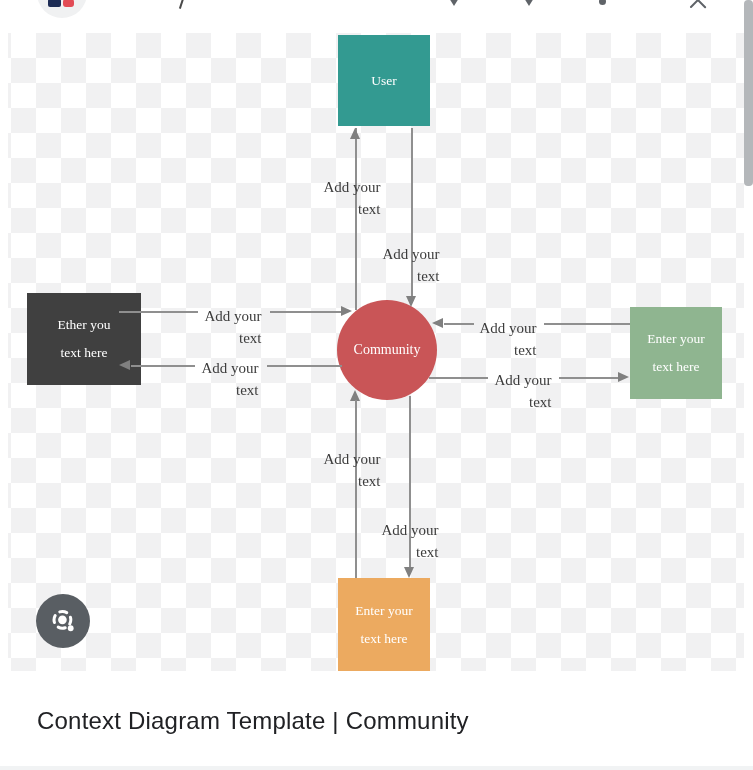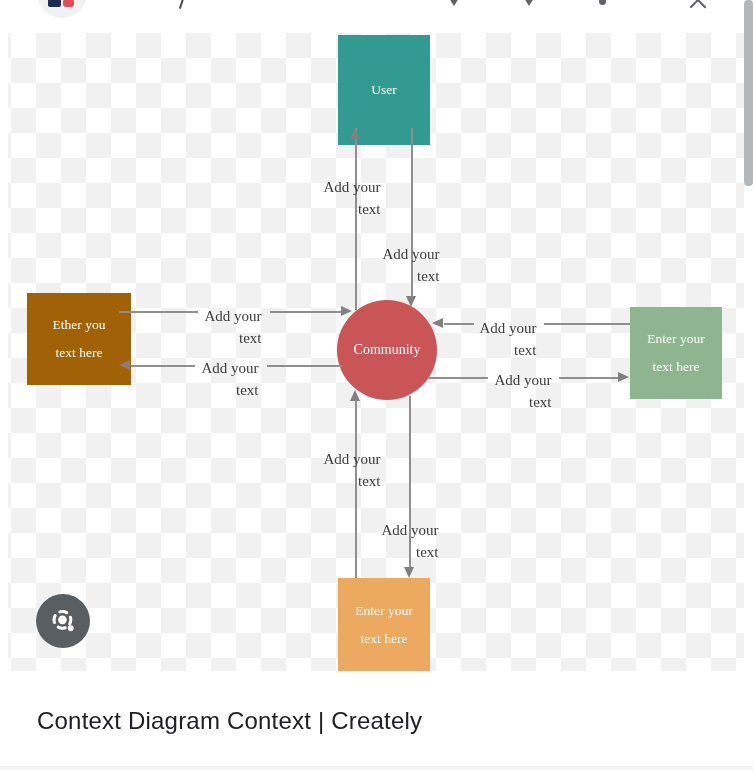--- a/index.html
+++ b/index.html
@@ -34,24 +34,24 @@
   .checker { position:absolute; left:8px; top:0; width:737px; height:638px;
             background:
               conic-gradient(#f1f1f2 0.25turn, #ffffff 0.25turn 0.5turn,
                              #f1f1f2 0.5turn 0.75turn, #ffffff 0.75turn);
             background-size:50px 50px; background-position:3px 0px; }
 
   
   .node { position:absolute; display:flex; flex-direction:column; align-items:center;
           justify-content:center; color:#fff; text-align:center;
           font-family:"Liberation Serif", serif; font-size:13.5px; line-height:28px; }
-  .node-user      { left:338px; top:2px;   width:92px;  height:110px; background:#339a91; }
+  .node-user      { left:338px; top:2px;   width:92px;  height:91px; background:#339a91; }
   .node-community { left:337px; top:267px; width:100px; height:100px; border-radius:50%;
                     background:#c95557; font-size:14px; }
-  .node-left      { left:27px;  top:260px; width:104px;  height:92px; background:#a16207; }
+  .node-left      { left:27px;  top:260px; width:114px;  height:92px; background:#404040; }
   .node-right     { left:630px; top:274px; width:92px;  height:92px; background:#8fb590; }
   .node-bottom    { left:338px; top:545px; width:92px;  height:93px; background:#ecaa60; }
 
   .edge  { position:absolute; background:#8f8f8f; }
   .edge.h { height:1.6px; }
   .edge.v { width:1.6px; }
   .ah { position:absolute; width:0; height:0; }
   .ah-up    { border-left:5.5px solid transparent; border-right:5.5px solid transparent;
               border-bottom:11px solid #808080; }
   .ah-down  { border-left:5.5px solid transparent; border-right:5.5px solid transparent;
@@ -193,15 +193,15 @@
       </svg>
     </span>
   </div>
 </div>
 
 <div class="scrollbar">
   <div class="scroll-thumb"></div>
 </div>
 
 <div class="footer">
-  <div class="footer-title">Context Diagram Context | Creately</div>
+  <div class="footer-title">Context Diagram Template | Community</div>
 </div>
 <div class="footer-bottom-strip"></div>
 
 </body></html>

